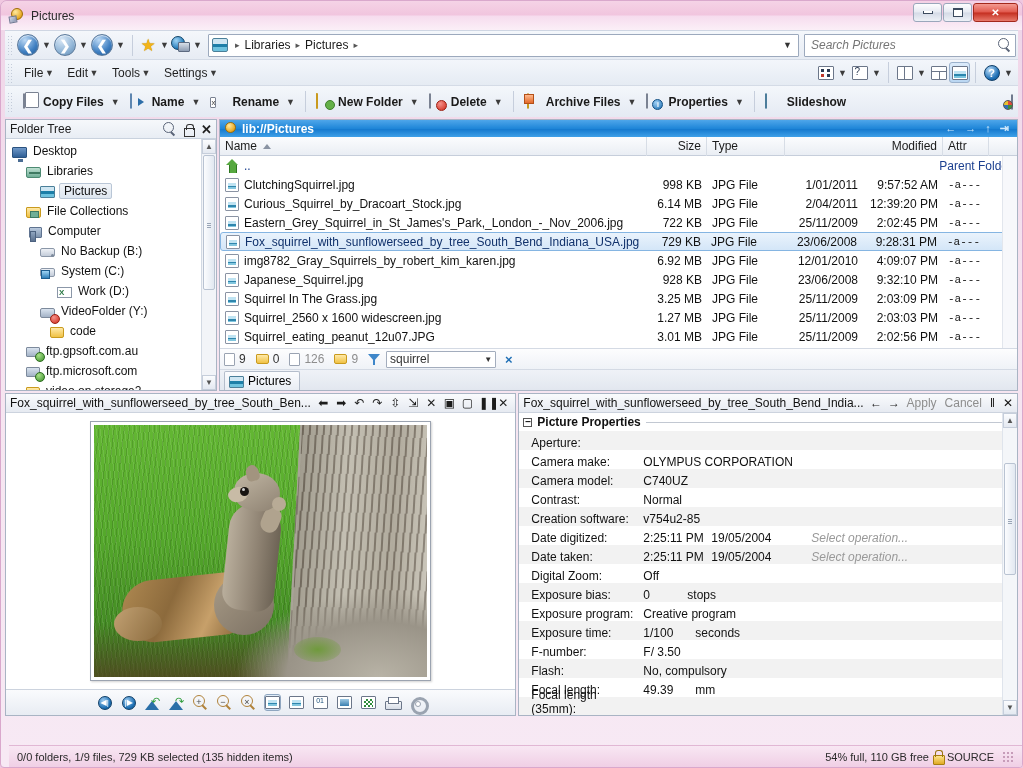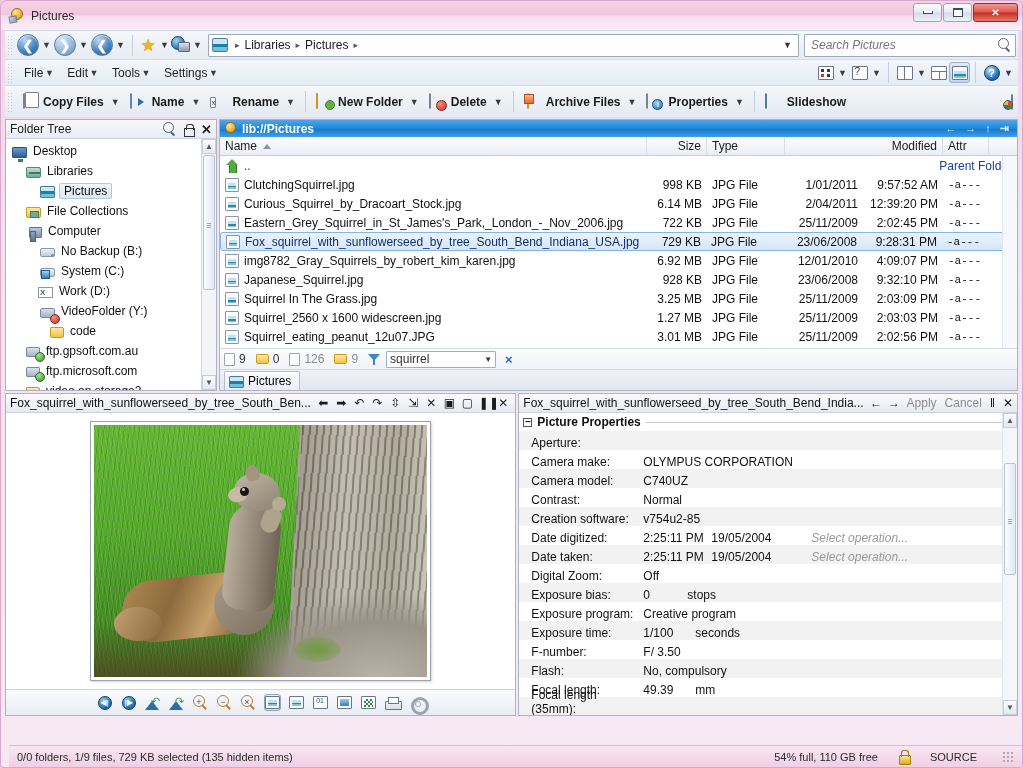--- a/index.html
+++ b/index.html
@@ -468,21 +468,21 @@
   .props-sb .sthumb2::after{content:"";position:absolute;left:3px;right:3px;top:50%;height:5px;
     background-image:linear-gradient(#99a5b6 1px, transparent 1px);background-size:100% 2px;}
 
   
   .statusbar {
     position:absolute; left:8px; right:0; bottom:0; height:22px;
     display:flex; align-items:center; padding: 0 8px;
     background: linear-gradient(to bottom,#f8e7f3,#f0cfe5);
     border-top:1px solid #e1b7d4; font-size:11px; color:#2a2a2a;
   }
-  .sb-right{margin-left:auto; display:flex; align-items:center; gap:21px;text-align:right;}
+  .sb-right{margin-left:auto; display:flex; align-items:center; gap:4px;text-align:right;}
   .sb-lock{width:10px;height:12px;position:relative;}
   .sb-lock::before{content:"";position:absolute;left:0;top:4px;width:10px;height:8px;
     background:linear-gradient(to bottom,#ffe58f,#e0aa24);border:1px solid #a87f11;border-radius:1px;}
   .sb-lock::after{content:"";position:absolute;left:2px;top:-1px;width:6px;height:6px;border:1.4px solid #9a7510;
     border-bottom:none;border-radius:3px 3px 0 0;}
   .grip2{width:12px;height:12px;margin-left:4px;
     background-image: radial-gradient(#c79cb9 40%, transparent 41%); background-size:4px 4px;}
 </style>
 </head>
 <body>
@@ -671,21 +671,21 @@
           <span class="tlabel">Computer</span>
         </div>
         <div class="tnode" style="padding-left:34px">
           <span class="ti ti-drive"></span>
           <span class="tlabel">No Backup (B:)</span>
         </div>
         <div class="tnode" style="padding-left:34px">
           <span class="ti ti-sys"></span>
           <span class="tlabel">System (C:)</span>
         </div>
-        <div class="tnode" style="padding-left:32px">
+        <div class="tnode" style="padding-left:51px">
           <span class="ti ti-work"></span>
           <span class="tlabel">Work (D:)</span>
         </div>
         <div class="tnode" style="padding-left:34px">
           <span class="ti ti-video"></span>
           <span class="tlabel">VideoFolder (Y:)</span>
         </div>
         <div class="tnode" style="padding-left:44px">
           <span class="ti ti-folder2"></span>
           <span class="tlabel">code</span>

